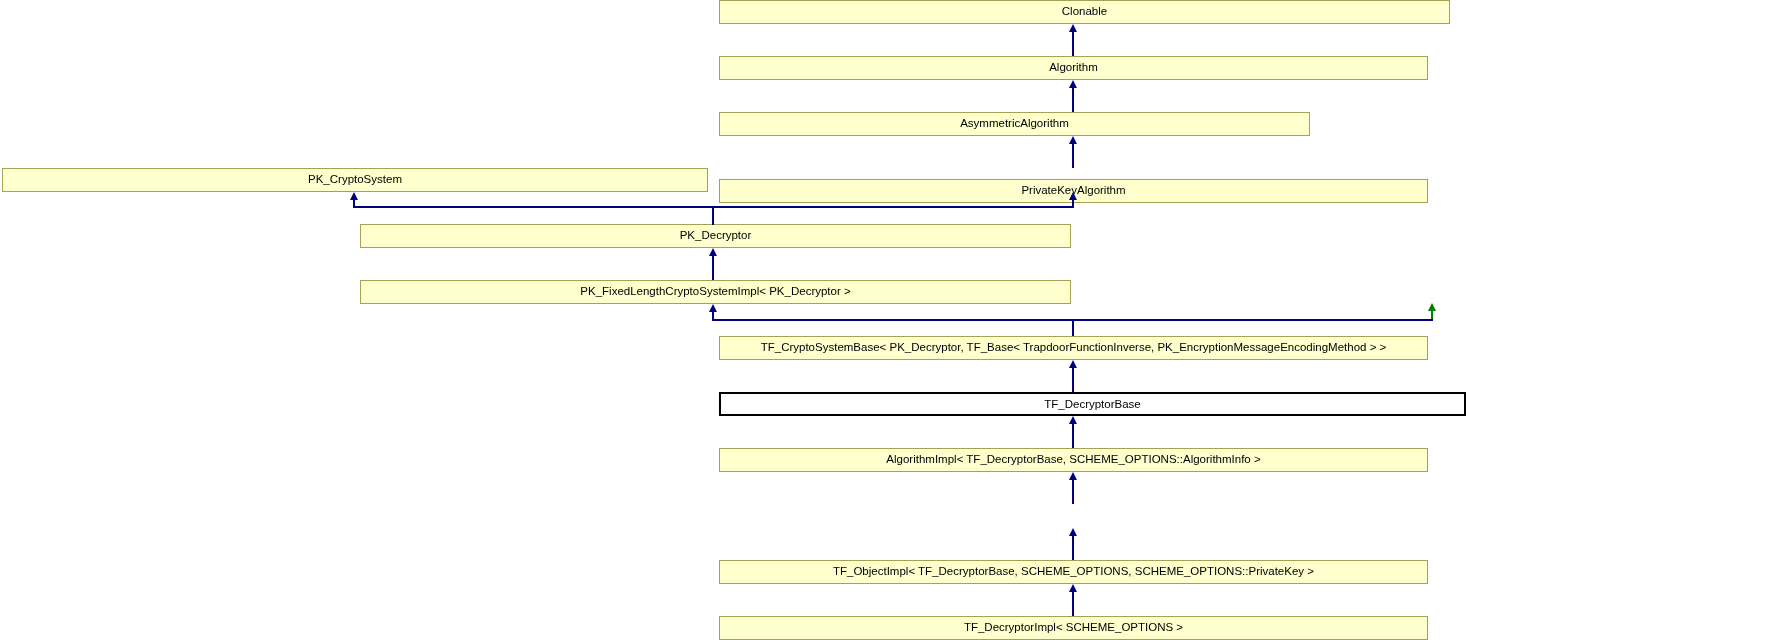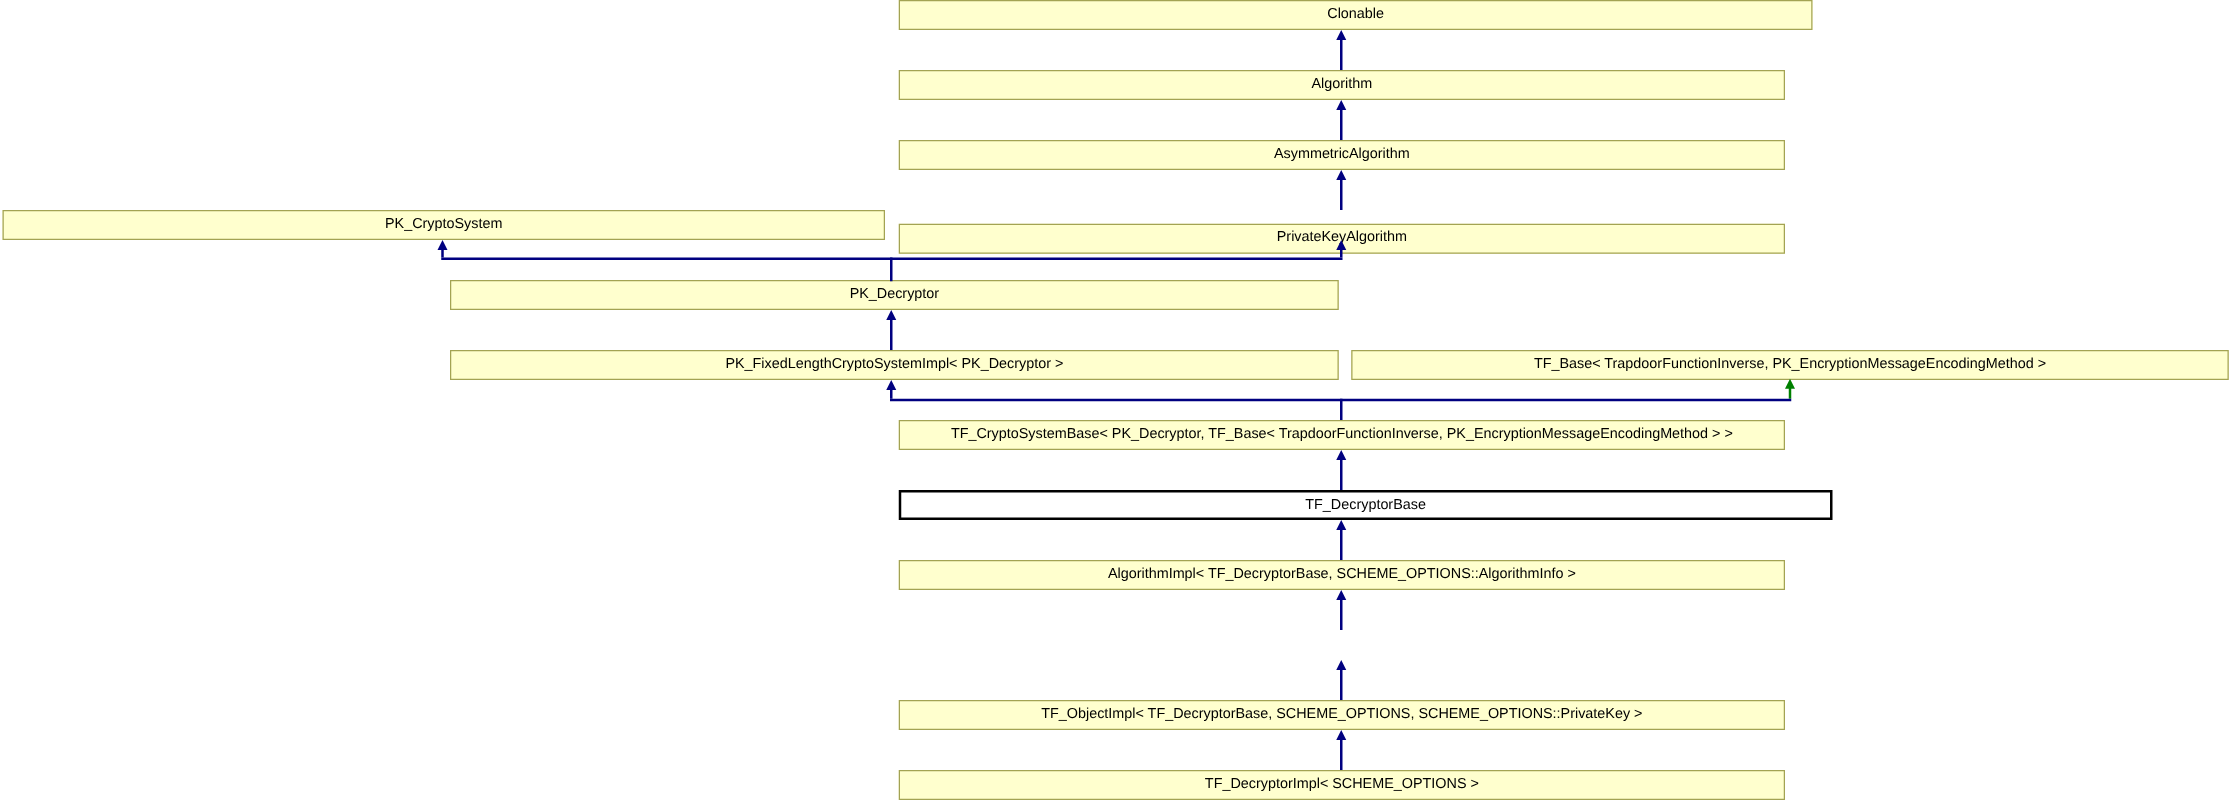--- a/index.html
+++ b/index.html
@@ -39,26 +39,25 @@
   }
   .arrow-up.green{border-bottom-color:#008000;}
 </style>
 </head>
 <body>
 
 <div id="canvas">
 
   <div class="node" style="left:719px;top:0px;width:731px;">Clonable</div>
   <div class="node" style="left:719px;top:56px;width:709px;">Algorithm</div>
-  <div class="node" style="left:719px;top:112px;width:709px;">AsymmetricAlgorithm</div>
+  <div class="node" style="left:719px;top:112px;width:591px;">AsymmetricAlgorithm</div>
   <div class="node" style="left:2px;top:168px;width:706px;">PK_CryptoSystem</div>
   <div class="node" style="left:719px;top:168px;width:709px;margin-top:11px;">PrivateKeyAlgorithm</div>
   <div class="node" style="left:360px;top:224px;width:711px;">PK_Decryptor</div>
   <div class="node" style="left:360px;top:280px;width:711px;">PK_FixedLengthCryptoSystemImpl&lt; PK_Decryptor &gt;</div>
-  <div class="node" style="left:1081px;top:280px;width:702px;">TF_Base&lt; TrapdoorFunctionInverse, PK_EncryptionMessageEncodingMethod &gt;</div>
   <div class="node" style="left:719px;top:336px;width:709px;">TF_CryptoSystemBase&lt; PK_Decryptor, TF_Base&lt; TrapdoorFunctionInverse, PK_EncryptionMessageEncodingMethod &gt; &gt;</div>
   <div class="node current" style="left:719px;top:392px;width:747px;">TF_DecryptorBase</div>
   <div class="node" style="left:719px;top:448px;width:709px;">AlgorithmImpl&lt; TF_DecryptorBase, SCHEME_OPTIONS::AlgorithmInfo &gt;</div>
   <div class="node" style="left:719px;top:560px;width:709px;">TF_ObjectImpl&lt; TF_DecryptorBase, SCHEME_OPTIONS, SCHEME_OPTIONS::PrivateKey &gt;</div>
   <div class="node" style="left:719px;top:616px;width:709px;">TF_DecryptorImpl&lt; SCHEME_OPTIONS &gt;</div>
 
   <div class="arrow-up" style="left:1069px;top:24px;"></div>
   <div class="vline" style="left:1072px;top:31px;height:25px;"></div>
 
   <div class="arrow-up" style="left:1069px;top:80px;"></div>

